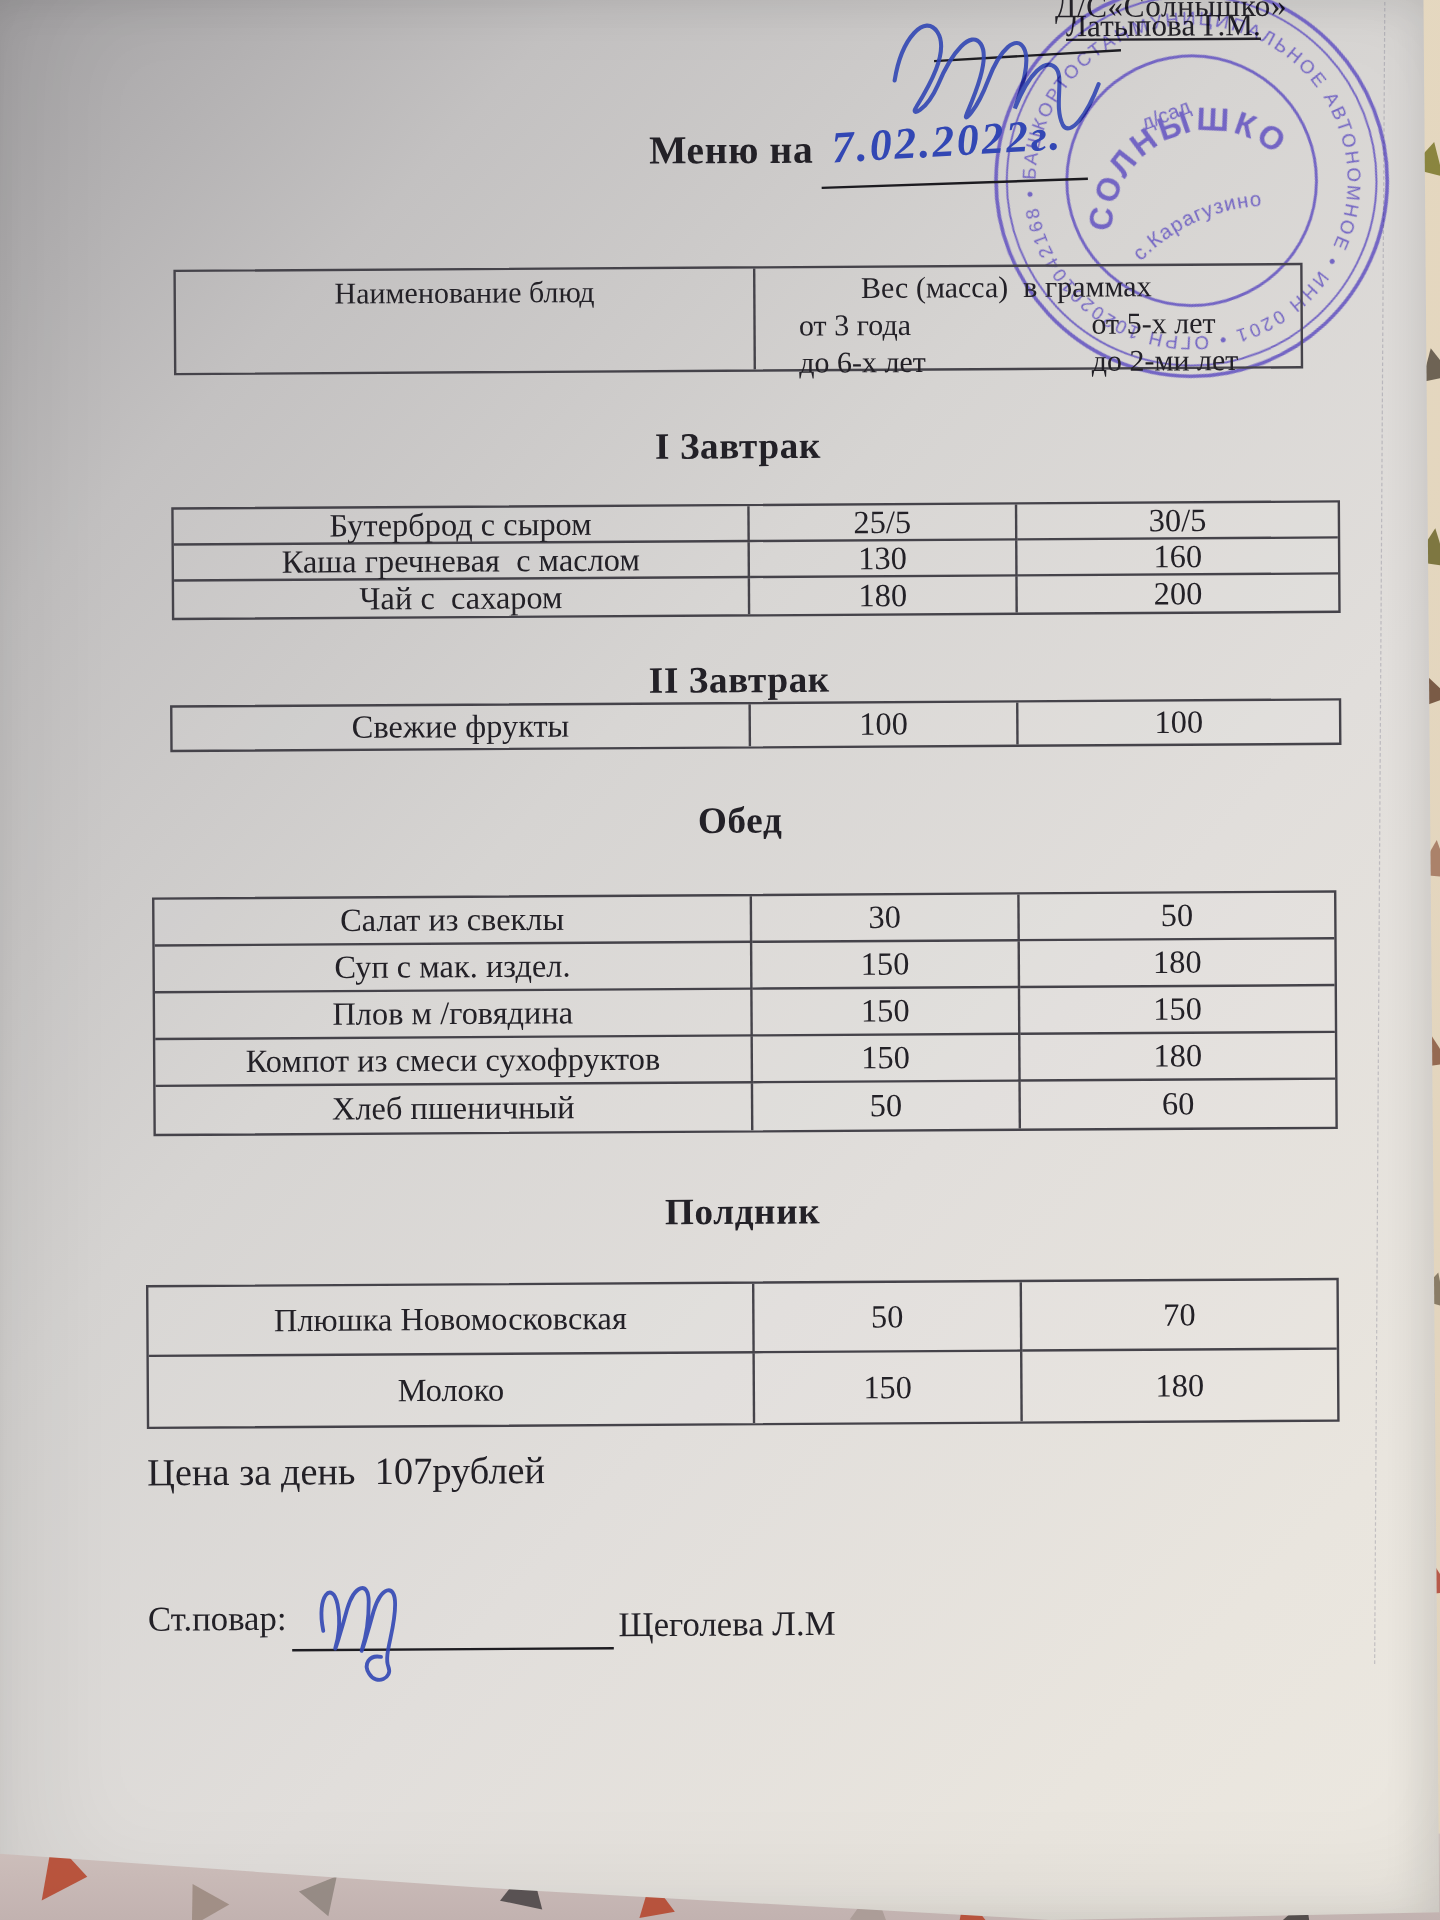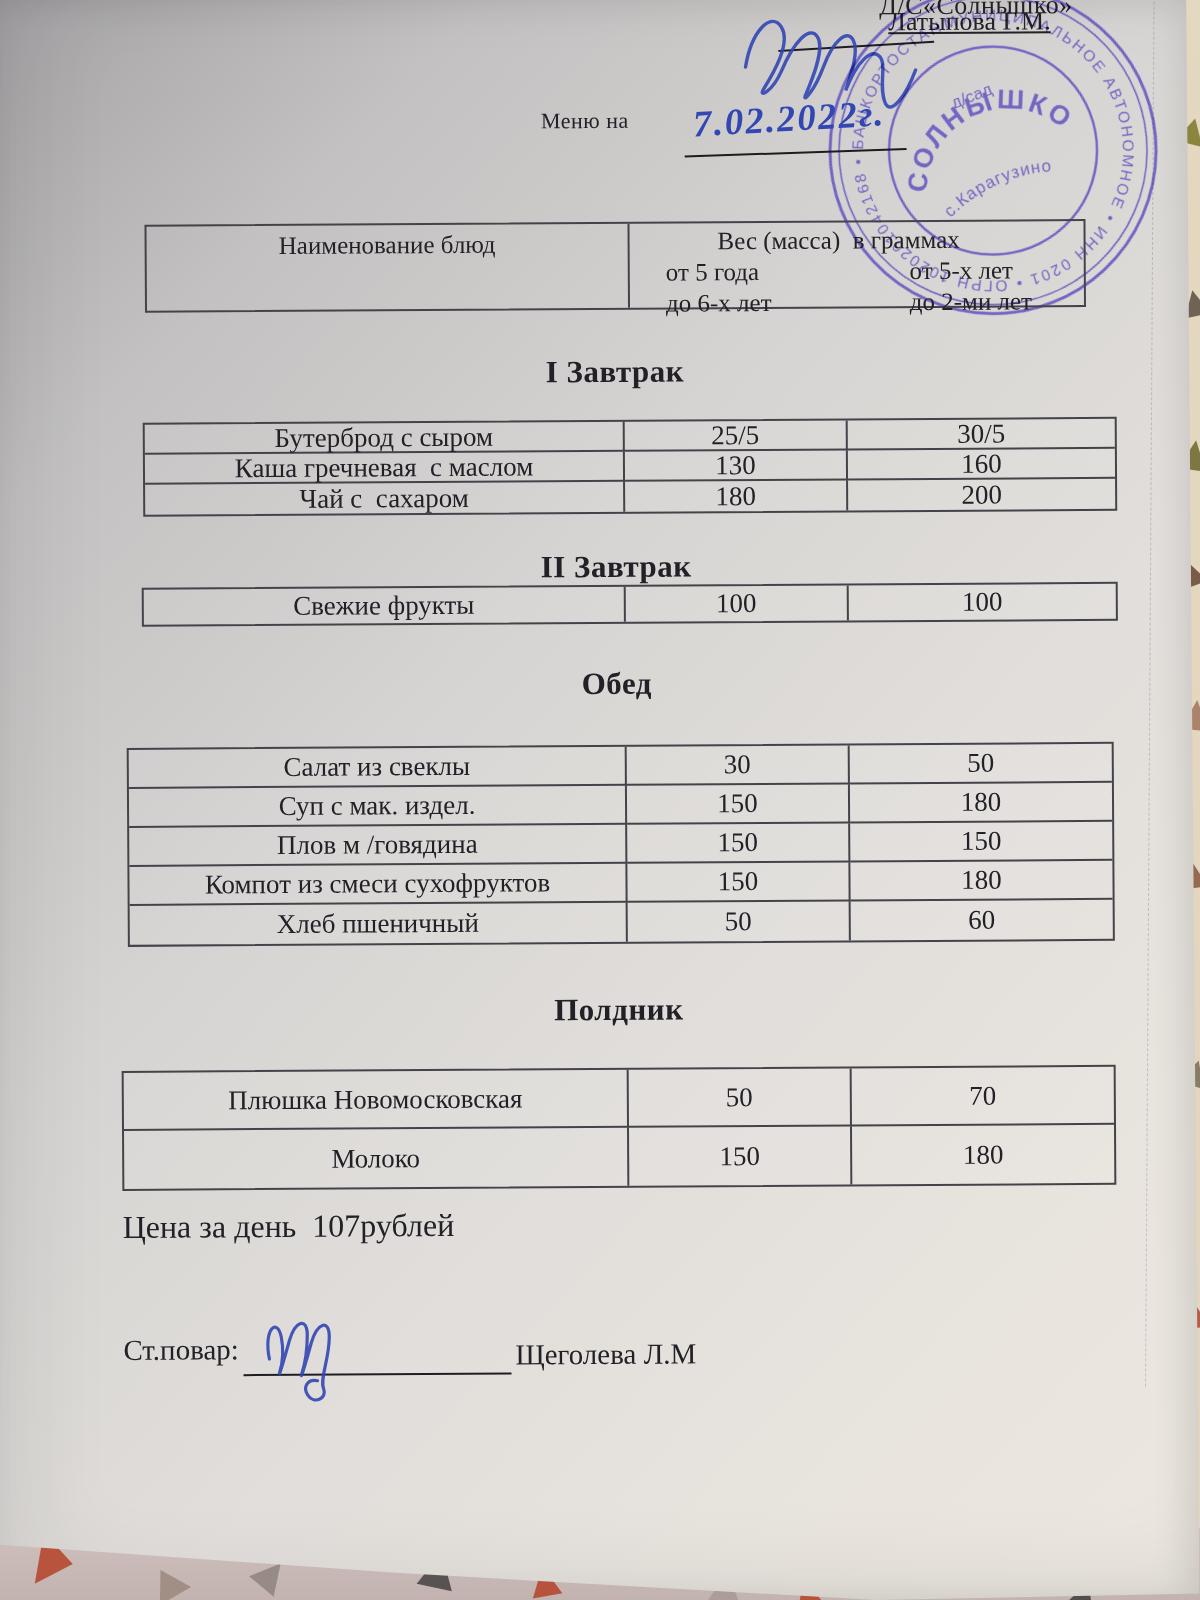--- a/index.html
+++ b/index.html
@@ -26,21 +26,21 @@
   
   .org-line{position:absolute;left:884px;top:-7px;font-size:26px;letter-spacing:.5px;}
   .director-line{position:absolute;left:893px;top:9px;font-size:26px;text-decoration:underline;}
   .sig-rule{position:absolute;left:782px;top:14px;width:156px;height:33px;
     border-bottom:2.5px solid #1e1d22;transform:rotate(-3deg);}
   .director-sig{position:absolute;left:742px;top:-2px;}
   
   .stamp{position:absolute;left:822px;top:-22px;transform:rotate(-21deg);
     opacity:.92;mix-blend-mode:multiply;filter:blur(.4px);}
   
-  .title-label{position:absolute;left:545px;top:108px;font-size:22px;font-weight:normal;letter-spacing:.5px;}
+  .title-label{position:absolute;left:545px;top:108px;font-size:33px;font-weight:bold;letter-spacing:.5px;}
   .date-rule{position:absolute;left:688px;top:110px;width:222px;height:43px;
     border-bottom:2.5px solid #1c1b20;transform:rotate(-1.6deg);}
   .date-hand{position:absolute;left:697px;top:98px;font-size:37px;font-style:italic;
     color:var(--ink);letter-spacing:2px;transform:rotate(-3deg);font-weight:600;}
   
   .menu-table{position:absolute;display:grid;border:2px solid var(--tborder);background:rgba(255,255,255,.06);}
   .menu-table .cell{border-right:2px solid var(--tborder);border-bottom:2px solid var(--tborder);
     display:flex;align-items:center;justify-content:center;font-size:27px;white-space:pre-wrap;line-height:1.05;}
   .menu-table .cell:nth-child(3n){border-right:none;}
   .menu-table .cell.last-row{border-bottom:none;}
@@ -124,21 +124,21 @@
       <div class="title-label">Меню на</div>
       <div class="date-rule"></div>
       <div class="date-hand">7.02.2022г.</div>
 
       <div class="head-table">
         <div class="head-dish">Наименование блюд</div>
         <div class="head-weight">
           <div class="hw-title">Вес (масса)  в граммах</div>
           <div class="hw-sub">
             <div>
-              <div>от 5 года</div>
+              <div>от 3 года</div>
               <div>до 6-х лет</div>
             </div>
             <div>
               <div>от 5-х лет</div>
               <div>до 2-ми лет</div>
             </div>
           </div>
         </div>
       </div>
 

